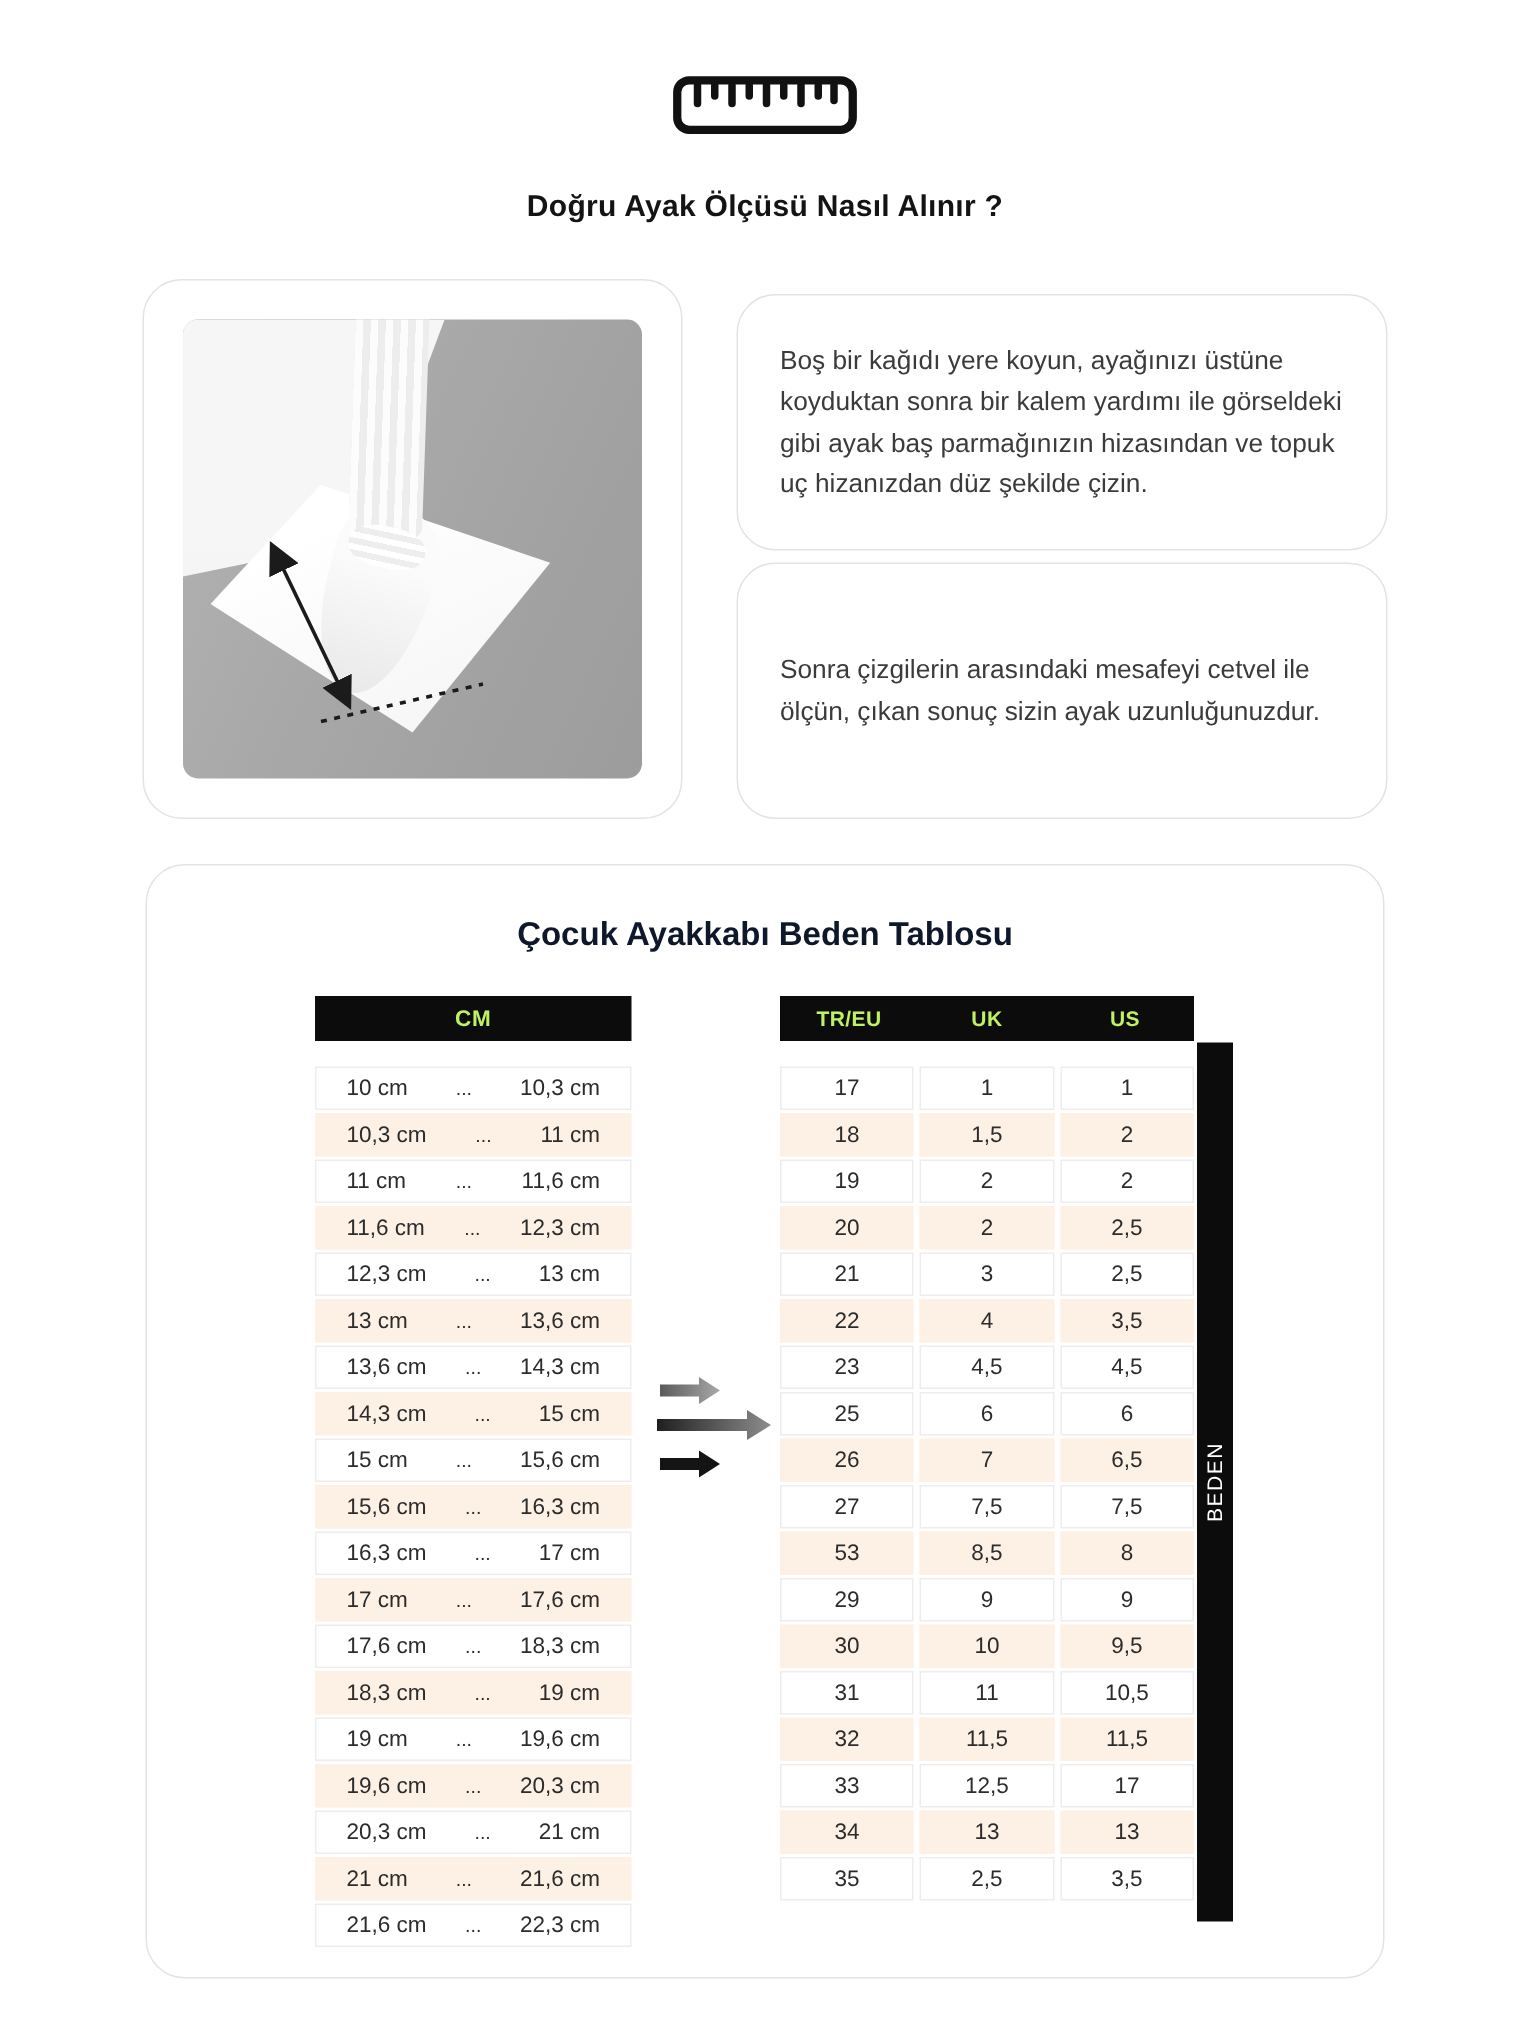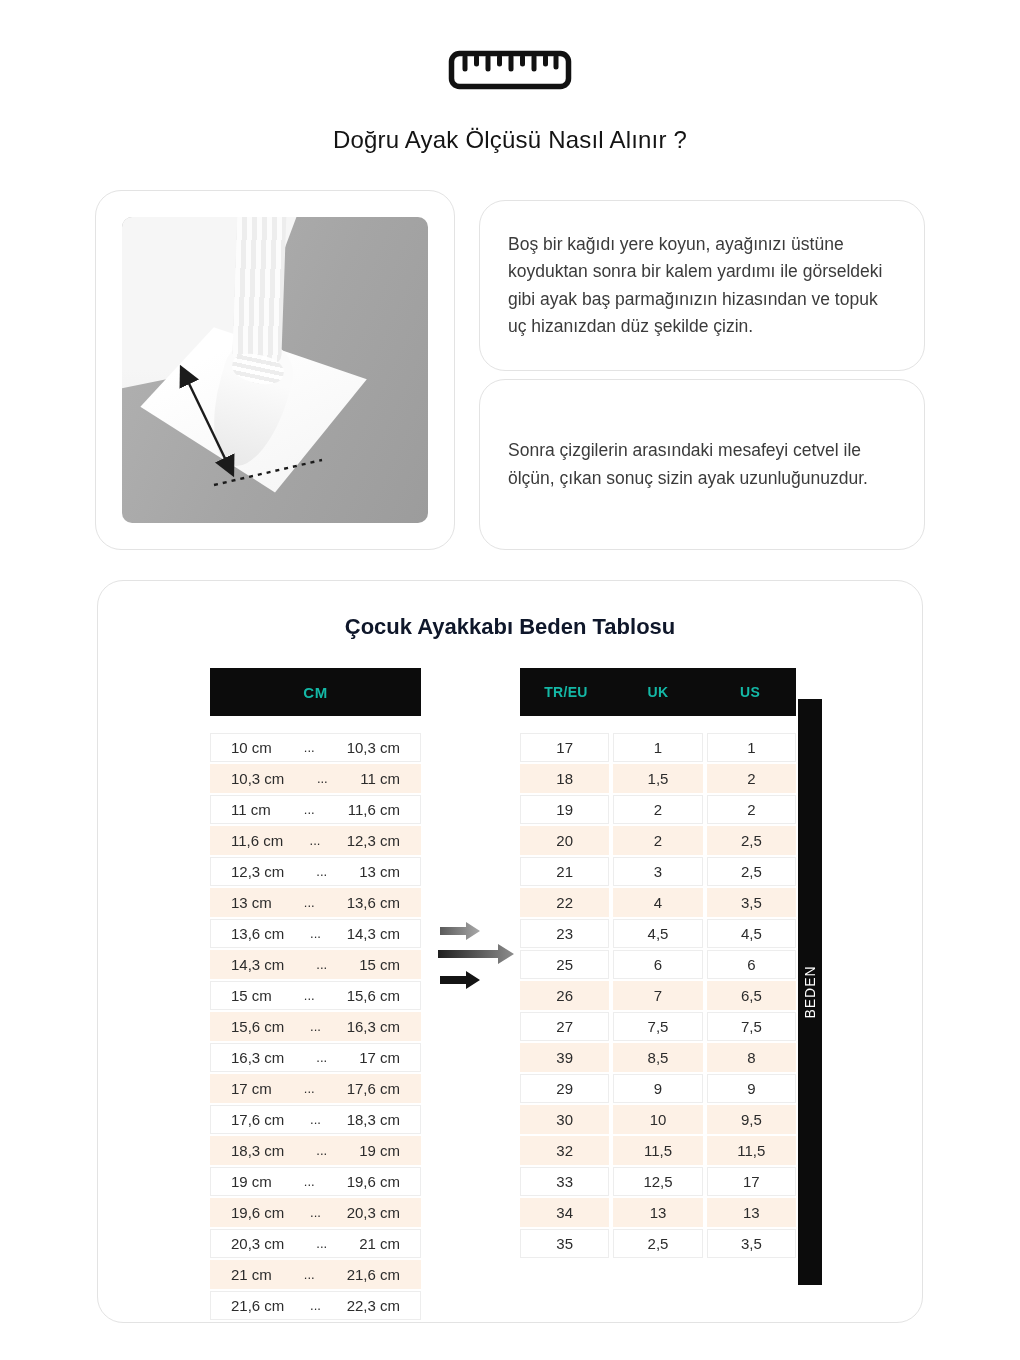--- a/index.html
+++ b/index.html
@@ -3,26 +3,26 @@
 <meta charset="utf-8">
 <style>
   html,body{margin:0;padding:0;}
   body{
     width:1020px;height:1360px;background:#ffffff;
     font-family:"Liberation Sans",sans-serif;color:#2c2c2c;
     position:relative;overflow:hidden;
   }
   .top-header{text-align:center;padding-top:50px;}
   .ruler-wrap{display:inline-block;line-height:0;}
-  .page-title{font-size:24px;font-weight:normal;color:#141414;margin:32px 0 0;letter-spacing:.2px;}
+  .page-title{font-size:20px;font-weight:bold;color:#141414;margin:32px 0 0;letter-spacing:.2px;}
 
   .content{width:830px;margin:0 auto;}
 
   
-  .instr-row{display:flex;gap:24px;margin-top:36px;}
+  .instr-row{display:flex;gap:36px;margin-top:36px;}
   .photo-card{
     width:360px;height:360px;box-sizing:border-box;flex:0 0 360px;
     border:1px solid #e3e3e3;border-radius:26px;padding:26px;
   }
   .photo{
     width:306px;height:306px;border-radius:10px;position:relative;overflow:hidden;
     background:linear-gradient(115deg,#b3b3b3 0%,#a5a5a5 55%,#9c9c9c 100%);
   }
   .wall{position:absolute;inset:0;background:linear-gradient(180deg,#f6f6f6 50%,#e6e6e6 100%);
     clip-path:polygon(0 0,57% 0,39% 48%,0 56%);}
@@ -49,21 +49,21 @@
 
   
   .size-panel{
     width:826px;height:743px;box-sizing:border-box;margin:30px auto 0;
     border:1px solid #e3e3e3;border-radius:26px;position:relative;
   }
   .panel-title{text-align:center;font-size:22px;font-weight:bold;color:#0f172a;margin:0;padding-top:33px;}
 
   .cm-table{position:absolute;left:112px;top:87px;width:211px;}
   .table-head{
-    height:48px;background:var(--head-bg,#0c0c0c);color:#14b8a6;
+    height:30px;background:var(--head-bg,#0c0c0c);color:#bef264;
     display:flex;align-items:center;justify-content:center;
     font-size:15px;font-weight:bold;letter-spacing:.5px;margin-bottom:17px;
   }
   .t-row{height:29px;box-sizing:border-box;margin-top:2px;}
   .cm-table .t-row{
     display:flex;align-items:center;justify-content:space-between;
     padding:0 20px;font-size:15px;
   }
   .cm-table .t-row.even{background:#fff;border:1px solid #ededed;}
   .cm-table .t-row.odd{background:var(--row-accent,#fdf1e6);border:1px solid var(--row-accent,#fdf1e6);}
@@ -319,34 +319,39 @@
           <span class="cell">26</span>
           <span class="cell">7</span>
           <span class="cell">6,5</span>
         </div>
         <div class="t-row even">
           <span class="cell">27</span>
           <span class="cell">7,5</span>
           <span class="cell">7,5</span>
         </div>
         <div class="t-row odd">
-          <span class="cell">39</span>
+          <span class="cell">53</span>
           <span class="cell">8,5</span>
           <span class="cell">8</span>
         </div>
         <div class="t-row even">
           <span class="cell">29</span>
           <span class="cell">9</span>
           <span class="cell">9</span>
         </div>
         <div class="t-row odd">
           <span class="cell">30</span>
           <span class="cell">10</span>
           <span class="cell">9,5</span>
         </div>
+        <div class="t-row even">
+          <span class="cell">31</span>
+          <span class="cell">11</span>
+          <span class="cell">10,5</span>
+        </div>
         <div class="t-row odd">
           <span class="cell">32</span>
           <span class="cell">11,5</span>
           <span class="cell">11,5</span>
         </div>
         <div class="t-row even">
           <span class="cell">33</span>
           <span class="cell">12,5</span>
           <span class="cell">17</span>
         </div>

